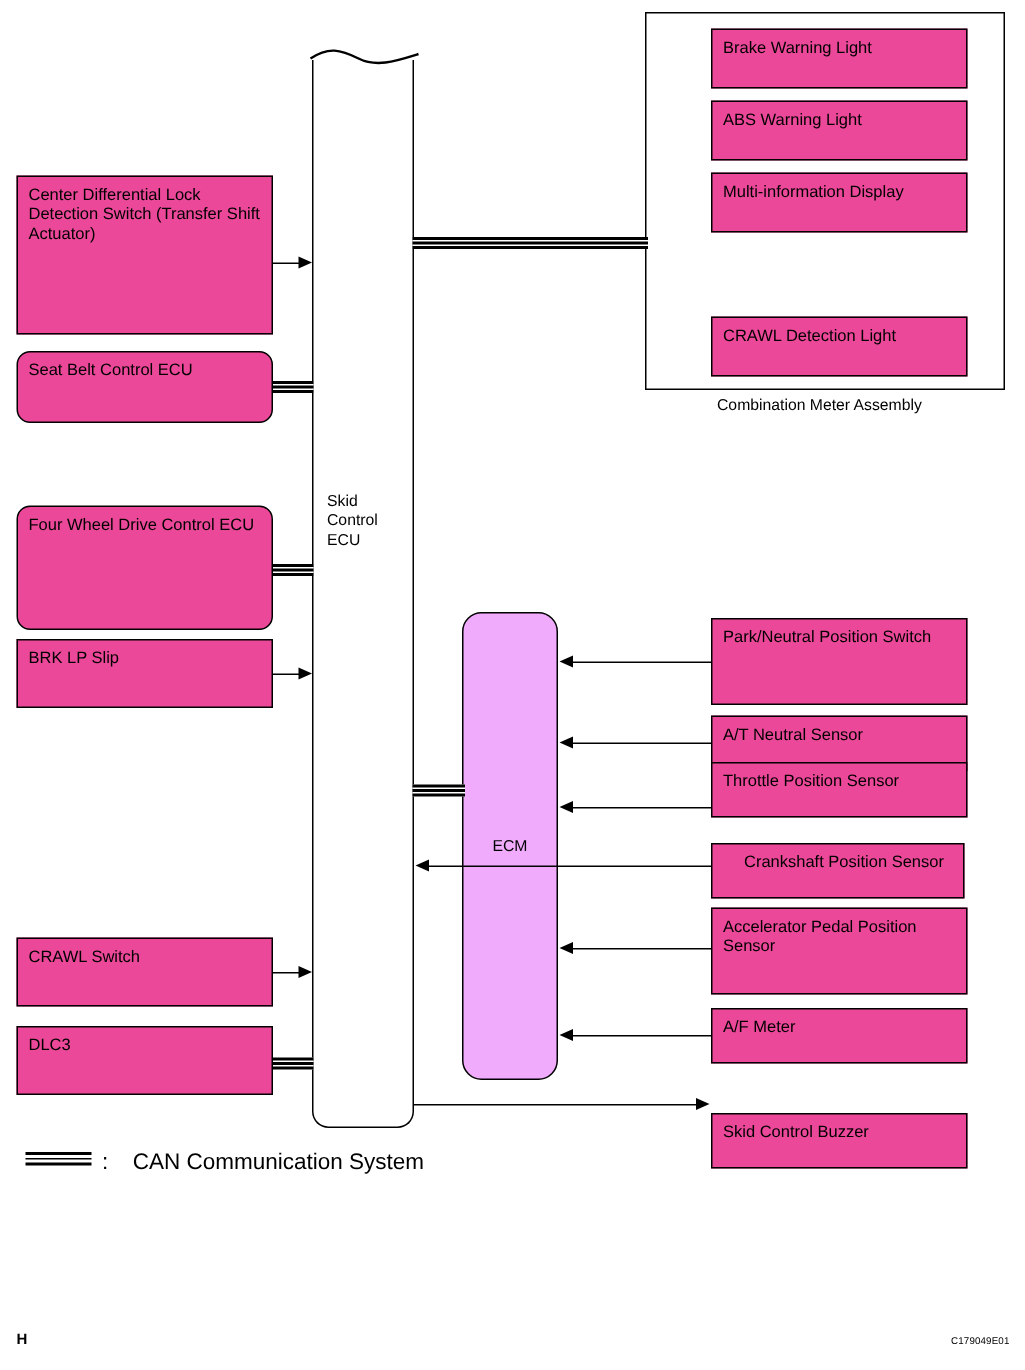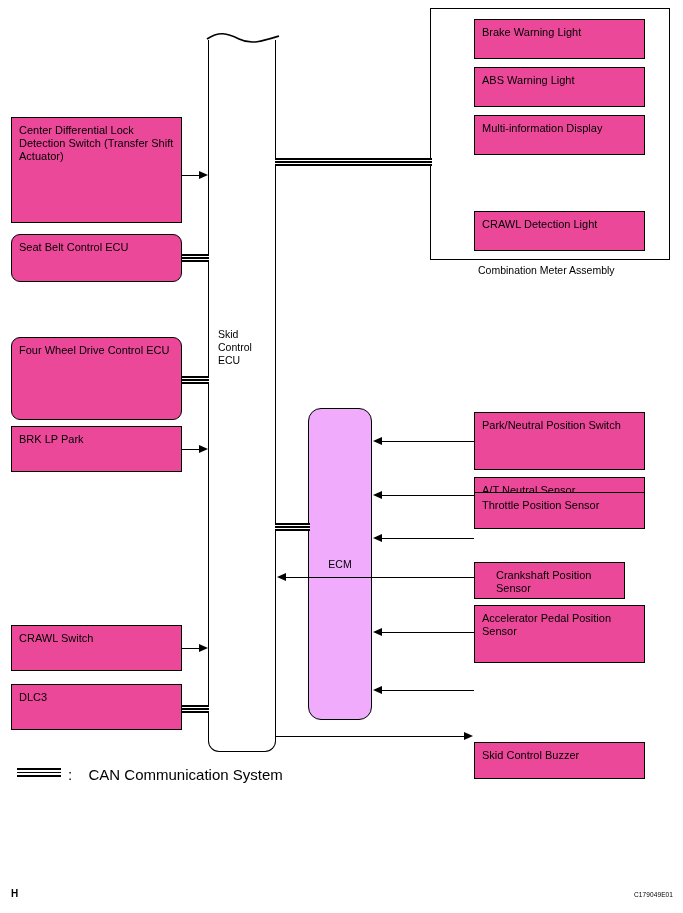--- a/index.html
+++ b/index.html
@@ -180,21 +180,21 @@
 
   <div class="node rounded" style="left:11px; top:234px; width:171px; height:48px;">
     <span>Seat Belt Control ECU</span>
   </div>
 
   <div class="node rounded" style="left:11px; top:337px; width:171px; height:83px;">
     <span>Four Wheel Drive Control ECU</span>
   </div>
 
   <div class="node" style="left:11px; top:426px; width:171px; height:46px;">
-    <span>BRK LP Park</span>
+    <span>BRK LP Slip</span>
   </div>
 
   <div class="node" style="left:11px; top:625px; width:171px; height:46px;">
     <span>CRAWL Switch</span>
   </div>
 
   <div class="node" style="left:11px; top:684px; width:171px; height:46px;">
     <span>DLC3</span>
   </div>
 
@@ -231,28 +231,31 @@
   <div class="caption" style="left:478px; top:264px;">Combination Meter Assembly</div>
 
   <div class="can-h" style="left:275px; top:158px; width:157px;"></div>
 
   <div class="node" style="left:474px; top:412px; width:171px; height:58px;">
     <span>Park/Neutral Position Switch</span>
   </div>
   <div class="node" style="left:474px; top:477px; width:171px; height:37px;">
     <span>A/T Neutral Sensor</span>
   </div>
-  <div class="node" style="left:474px; top:492px; width:171px; height:37px;">
+  <div class="node" style="left:474px; top:508px; width:171px; height:37px;">
     <span>Throttle Position Sensor</span>
   </div>
-  <div class="node" style="left:474px; top:562px; width:151px; height:37px;padding-left:21px;">
+  <div class="node" style="left:474px; top:562px; width:169px; height:37px;padding-left:21px;">
     <span>Crankshaft Position Sensor</span>
   </div>
   <div class="node" style="left:474px; top:605px; width:171px; height:58px;">
     <span>Accelerator Pedal Position Sensor</span>
+  </div>
+  <div class="node" style="left:474px; top:672px; width:171px; height:37px;">
+    <span>A/F Meter</span>
   </div>
   <div class="node" style="left:474px; top:742px; width:171px; height:37px;">
     <span>Skid Control Buzzer</span>
   </div>
 
   <div class="wire wire-h" style="left:382px; top:441px; width:92px;"></div>
   <div class="arrow arrow-left" style="left:373px; top:436.6px;"></div>
 
   <div class="wire wire-h" style="left:382px; top:495px; width:92px;"></div>
   <div class="arrow arrow-left" style="left:373px; top:490.6px;"></div>

